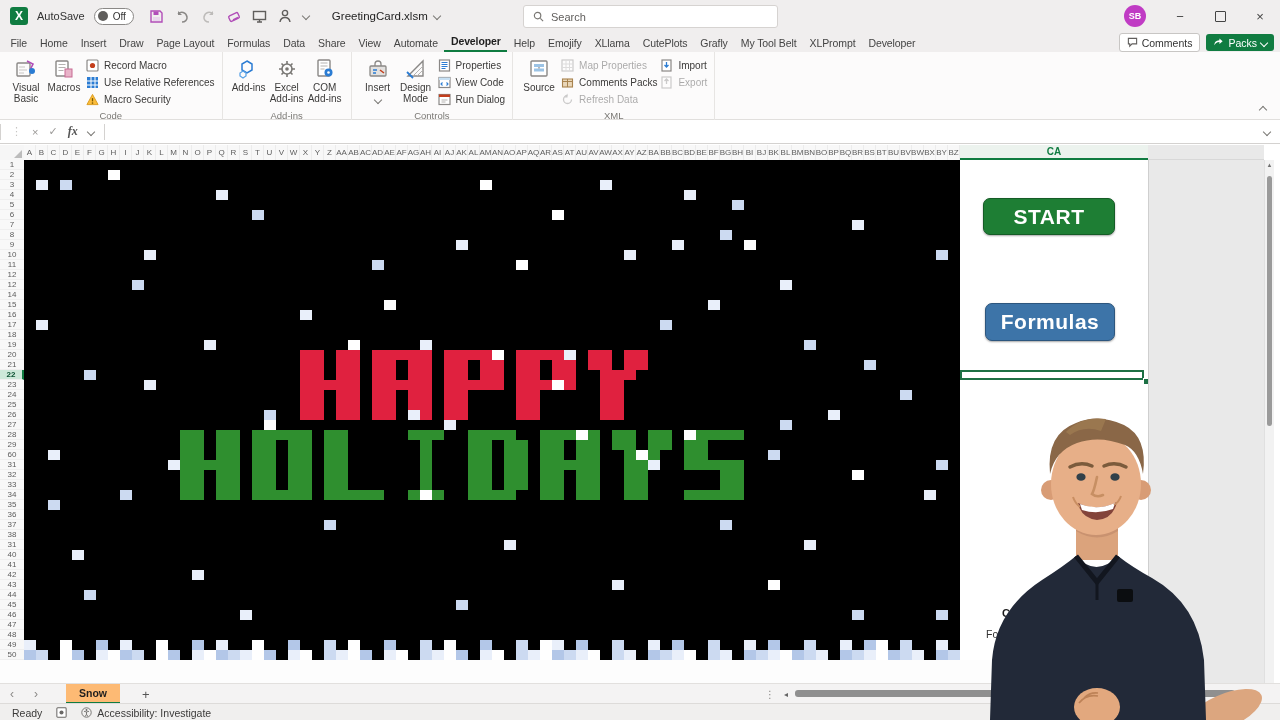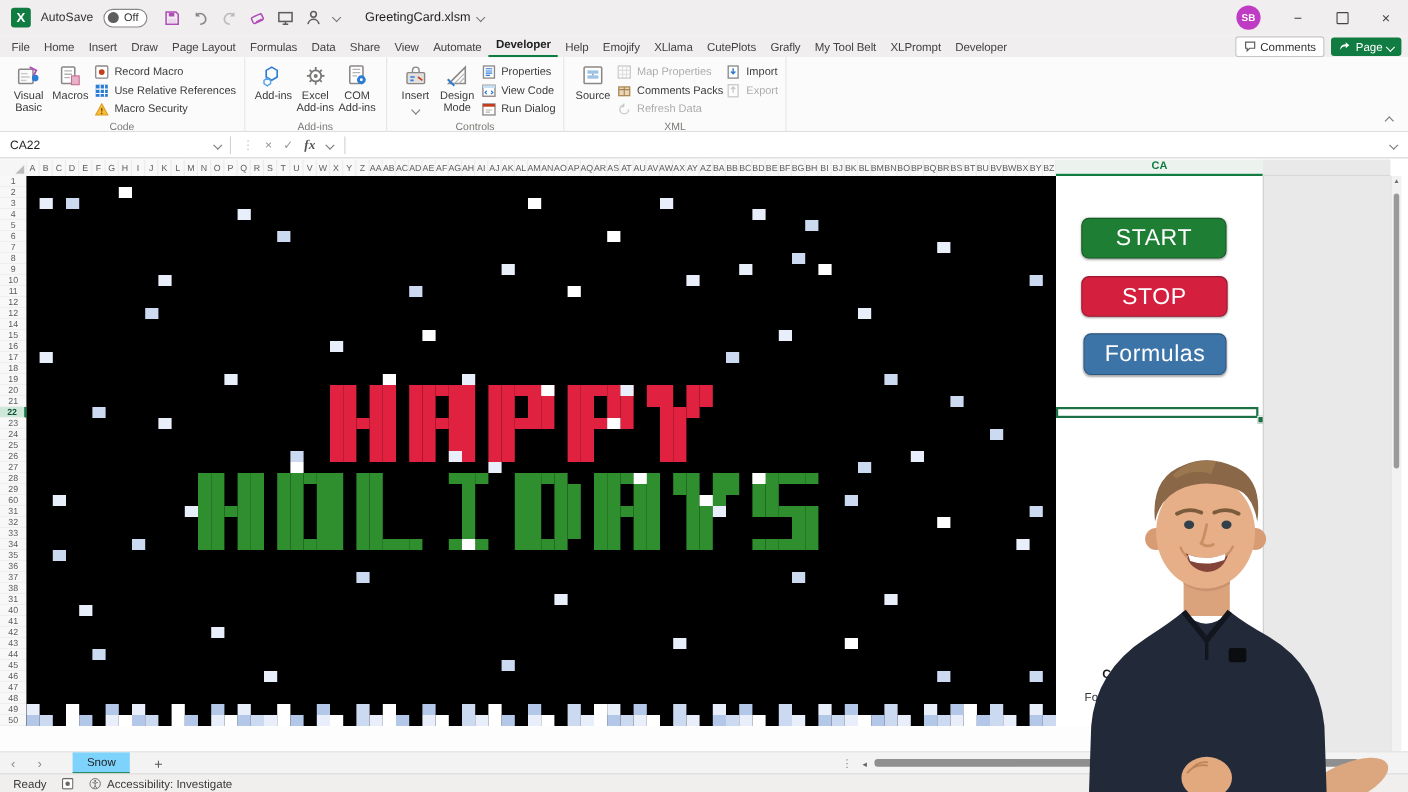--- a/index.html
+++ b/index.html
@@ -68,37 +68,37 @@
   .colh-fill{position:absolute;top:145px;left:1148px;width:116px;height:15px;background:#e9e9e9;border-bottom:1px solid #d8d8d8;box-sizing:border-box}
   #row-headers{position:absolute;top:160px;left:0;width:24px;height:500px;background:#f8f8f8}
   .rowh{width:24px;height:10px;font-size:8px;color:#5c5c5c;display:flex;align-items:center;justify-content:center;
         border-bottom:1px solid #efefef;box-sizing:border-box}
   .rowh.active{background:#cde8d9;color:#0c5132;font-weight:bold;border-right:2px solid #107c41}
   #grid-canvas{position:absolute;top:160px;left:24px;width:936px;height:500px;background:#000;overflow:hidden}
   .cell{position:absolute;width:12px;height:10px}
   .below-grid{position:absolute;top:660px;left:0;width:1148px;height:23px;background:#fdfdfd}
   
   #ca-panel{position:absolute;top:160px;left:960px;width:188px;height:500px;background:#fff}
-  .panel-btn{position:absolute;border-radius:7px;color:#fff;font-weight:normal;display:flex;align-items:center;justify-content:center;
+  .panel-btn{position:absolute;border-radius:7px;color:#fff;font-weight:bold;display:flex;align-items:center;justify-content:center;
              box-shadow:0 1px 2px rgba(0,0,0,.35);letter-spacing:.5px}
   .selbox{position:absolute;left:0;top:210px;width:184px;height:10px;border:2px solid #1d7044;background:#fff;box-sizing:border-box}
   .fillhandle{position:absolute;left:183px;top:218px;width:5px;height:5px;background:#1d7044;border:1px solid #fff}
   .p-head{position:absolute;left:42px;top:447px;font-size:11px;font-weight:bold;color:#1a1a1a}
   .p-line{position:absolute;left:26px;top:468px;font-size:10.5px;color:#333}
   .p-link{position:absolute;left:37px;top:484px;font-size:10.5px;color:#b0392e;text-decoration:underline}
   .deadzone{position:absolute;top:160px;left:1148px;width:116px;height:523px;background:#e9e9e9;border-left:1px solid #cfcfcf}
   .vscroll{position:absolute;top:160px;left:1264px;width:9px;height:523px;background:#f2f2f2;border-left:1px solid #e0e0e0}
   .vthumb{position:absolute;left:2px;top:16px;width:5px;height:250px;background:#9a9a9a;border-radius:3px}
   .varrow{position:absolute;left:0;top:2px;width:9px;text-align:center;font-size:6px;color:#707070}
   
   .sheetbar{position:absolute;top:683px;left:0;width:1280px;height:20px;background:#f4f3f3;border-top:1px solid #e2e0de;display:flex;align-items:center}
   .navchev{font-size:12px;color:#8a8886;width:24px;text-align:center}
   #sheet-tabs{display:flex;height:100%;margin-left:18px}
   .stab{height:100%;display:flex;align-items:center;padding:0 13px;font-size:10.5px;color:#444;background:#f4f3f3}
-  .stab.active{background:#7dd3fc;color:#1e1e1e;font-weight:normal;border-bottom:2.5px solid #107c41;box-sizing:border-box}
+  .stab.active{background:#fdba74;color:#1e1e1e;font-weight:bold;border-bottom:2.5px solid #107c41;box-sizing:border-box}
   .addsheet{font-size:13px;color:#555;margin-left:22px}
   .hs-dots{position:absolute;left:765px;top:0;height:20px;display:flex;align-items:center;font-size:10px;color:#8a8886}
   .hs-arrow{position:absolute;left:784px;top:0;height:20px;display:flex;align-items:center;font-size:8px;color:#666}
   .hs-track{position:absolute;left:795px;top:6px;width:465px;height:8px}
   .hs-thumb{width:440px;height:7px;background:#8f8f8f;border-radius:3px}
   
   .statusbar{position:absolute;top:703px;left:0;width:1280px;height:17px;background:#f0efee;border-top:1px solid #dddbd9;
              display:flex;align-items:center;gap:14px;padding-left:12px;font-size:10.5px;color:#3b3a39}
   .sb-item{display:flex;align-items:center;gap:5px}
   
@@ -141,20 +141,27 @@
           <circle cx="7" cy="4" r="2.6" fill="none" stroke="#605e5c" stroke-width="1.4"></circle>
           <path d="M2 13c.5-3 3-4.5 5-4.5s4.5 1.5 5 4.5" fill="none" stroke="#605e5c" stroke-width="1.4"></path>
         </svg>
       <span class="chev"></span>
     </span>
     <span class="doc-title">
       <span>GreetingCard.xlsm</span>
       <span class="chev"></span>
     </span>
   </div>
+  <div class="searchbox">
+    <svg width="11" height="11" viewBox="0 0 12 12">
+        <circle cx="5" cy="5" r="3.5" fill="none" stroke="#7a7874" stroke-width="1.3"></circle>
+        <path d="M8 8l3 3" stroke="#7a7874" stroke-width="1.3"></path>
+      </svg>
+    <span>Search</span>
+  </div>
   <div class="tb-right">
     <div class="avatar">SB</div>
     <div class="winbtn">−</div>
     <div class="winbtn">
         <span class="restore-box"></span>
       </div>
     <div class="winbtn">×</div>
   </div>
 </div>
 
@@ -185,21 +192,21 @@
   <div class="comments-btn">
     <svg width="11" height="11" viewBox="0 0 12 12">
         <path d="M1.5 1.5h9v6h-5l-2.5 2.5V7.5h-1.5z" fill="none" stroke="#605e5c" stroke-width="1.2"></path>
       </svg>
     <span>Comments</span>
   </div>
   <div class="share-btn">
     <svg width="11" height="11" viewBox="0 0 12 12">
         <path d="M7 1.5l3.5 3L7 7.5v-2C4 5.5 2.5 7 1.5 9 1.5 6 3 3.8 7 3.5z" fill="#fff"></path>
       </svg>
-    <span>Page</span>
+    <span>Packs</span>
     <span class="chev"></span>
   </div>
 </div>
 
 <div class="ribbon">
   <div class="rwrap">
 
     <div class="rgroup">
       <div class="bigbtn">
         <svg width="22" height="22" viewBox="0 0 22 22">
@@ -369,24 +376,20 @@
           <span>Export</span>
         </div>
       </div>
       <div class="rgroup-label">XML</div>
     </div>
   </div>
   <span class="chev up collapse-chev"></span>
 </div>
 
 <div class="fbar">
-  <div class="namebox">
-    <span>CA22</span>
-    <span class="chev"></span>
-  </div>
   <div class="fdiv"></div>
   <div class="fbtns">
     <span style="color:#c8c6c4">⋮</span>
     <span>×</span>
     <span>✓</span>
     <span class="fx">fx</span>
     <span class="chev"></span>
   </div>
   <div class="fdiv"></div>
   <div class="finput"></div>
@@ -1009,21 +1012,20 @@
   </div>
 <div class="below-grid"></div>
 
 <div id="ca-panel">
   <div class="selbox"></div>
   <div class="fillhandle"></div>
   <div class="p-head">C</div>
   <div class="p-line">For</div>
   <div class="p-link">htt</div>
 <div class="panel-btn" style="left: 23px; top: 38px; width: 130px; height: 35px; background: rgb(30, 126, 52); border: 1.5px solid rgb(21, 92, 38); font-size: 21px;">START</div>
-    <div class="panel-btn" style="left: 23px; top: 91px; width: 131px; height: 35px; background: rgb(212, 31, 63); border: 1.5px solid rgb(158, 23, 48); font-size: 21px;">STOP</div>
     <div class="panel-btn" style="left: 25px; top: 143px; width: 128px; height: 36px; background: rgb(61, 116, 168); border: 1.5px solid rgb(45, 86, 126); font-size: 21px;">Formulas</div>
   </div>
 <div class="deadzone"></div>
 <div class="vscroll">
   <div class="varrow">▲</div>
   <div class="vthumb"></div>
 </div>
 
 <div class="sheetbar">
   <span class="navchev">‹</span>

